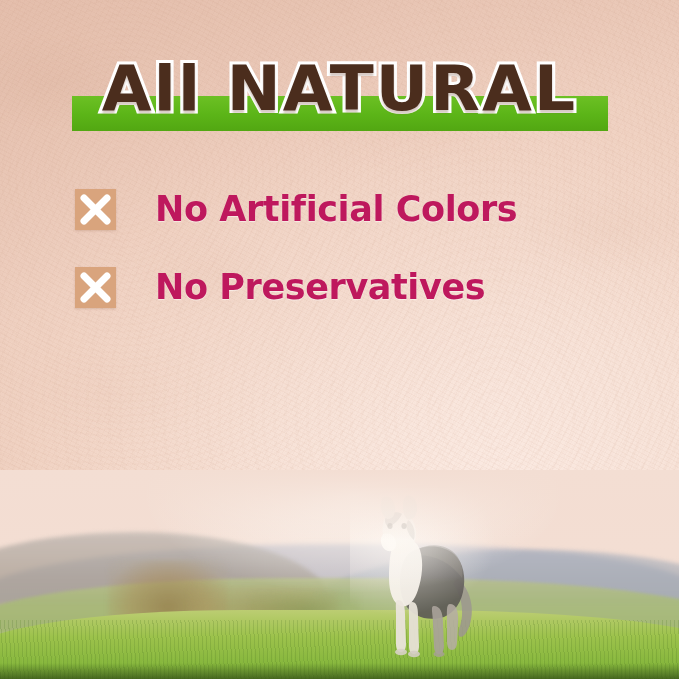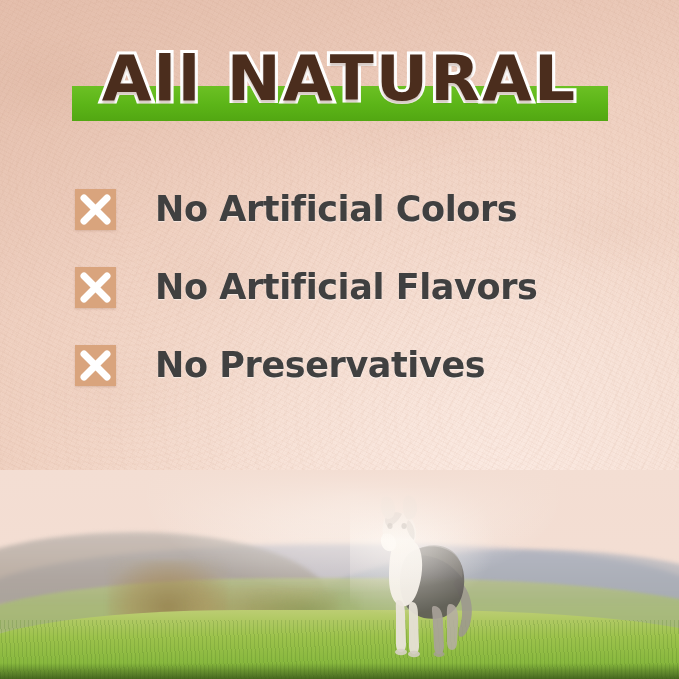--- a/index.html
+++ b/index.html
@@ -51,21 +51,21 @@
       radial-gradient(ellipse 110px 60px at 30% 40%, rgba(205,158,134,0.22), rgba(0,0,0,0) 70%),
       radial-gradient(ellipse 170px 80px at 62% 18%, rgba(214,170,148,0.20), rgba(0,0,0,0) 72%),
       radial-gradient(ellipse 130px 64px at 90% 34%, rgba(200,152,128,0.24), rgba(0,0,0,0) 70%),
       radial-gradient(ellipse 150px 70px at 16% 58%, rgba(212,168,145,0.18), rgba(0,0,0,0) 70%);
   }
 
   
   .title-wrap {
     position: absolute;
     left: 0;
-    top: 44px;
+    top: 54px;
     width: 679px;
     height: 90px;
   }
   .green-bar {
     position: absolute;
     left: 72px;
     top: 42px;
     width: 536px;
     height: 35px;
     background: linear-gradient(180deg, #6cc024 0%, #5cb518 52%, #52a712 100%);
@@ -117,21 +117,21 @@
     display: block;
     width: 41px;
     height: 41px;
   }
   .claim-label {
     margin-left: 39px;
     font-family: "DejaVu Sans", sans-serif;
     font-weight: 700;
     font-size: 35px;
     line-height: 41px;
-    color: #404040;
+    color: #be185d;
     letter-spacing: -0.4px;
     text-shadow: 0 1px 1px rgba(255,255,255,0.55);
     white-space: nowrap;
   }
 
   
   .photo {
     position: absolute;
     left: 0;
     top: 470px;
@@ -300,31 +300,20 @@
         <svg viewBox="0 0 41 41" xmlns="http://www.w3.org/2000/svg" aria-hidden="true">
           <g stroke="#ffffff" stroke-width="7" stroke-linecap="round">
             <line x1="9" y1="9" x2="32" y2="32"></line>
             <line x1="32" y1="9" x2="9" y2="32"></line>
           </g>
         </svg>
       </div>
       <div class="claim-label">No Artificial Colors</div>
     </div>
 
-    <div class="claim-row">
-      <div class="x-box">
-        <svg viewBox="0 0 41 41" xmlns="http://www.w3.org/2000/svg" aria-hidden="true">
-          <g stroke="#ffffff" stroke-width="7" stroke-linecap="round">
-            <line x1="9" y1="9" x2="32" y2="32"></line>
-            <line x1="32" y1="9" x2="9" y2="32"></line>
-          </g>
-        </svg>
-      </div>
-      <div class="claim-label">No Artificial Flavors</div>
-    </div>
 
     <div class="claim-row">
       <div class="x-box">
         <svg viewBox="0 0 41 41" xmlns="http://www.w3.org/2000/svg" aria-hidden="true">
           <g stroke="#ffffff" stroke-width="7" stroke-linecap="round">
             <line x1="9" y1="9" x2="32" y2="32"></line>
             <line x1="32" y1="9" x2="9" y2="32"></line>
           </g>
         </svg>
       </div>

